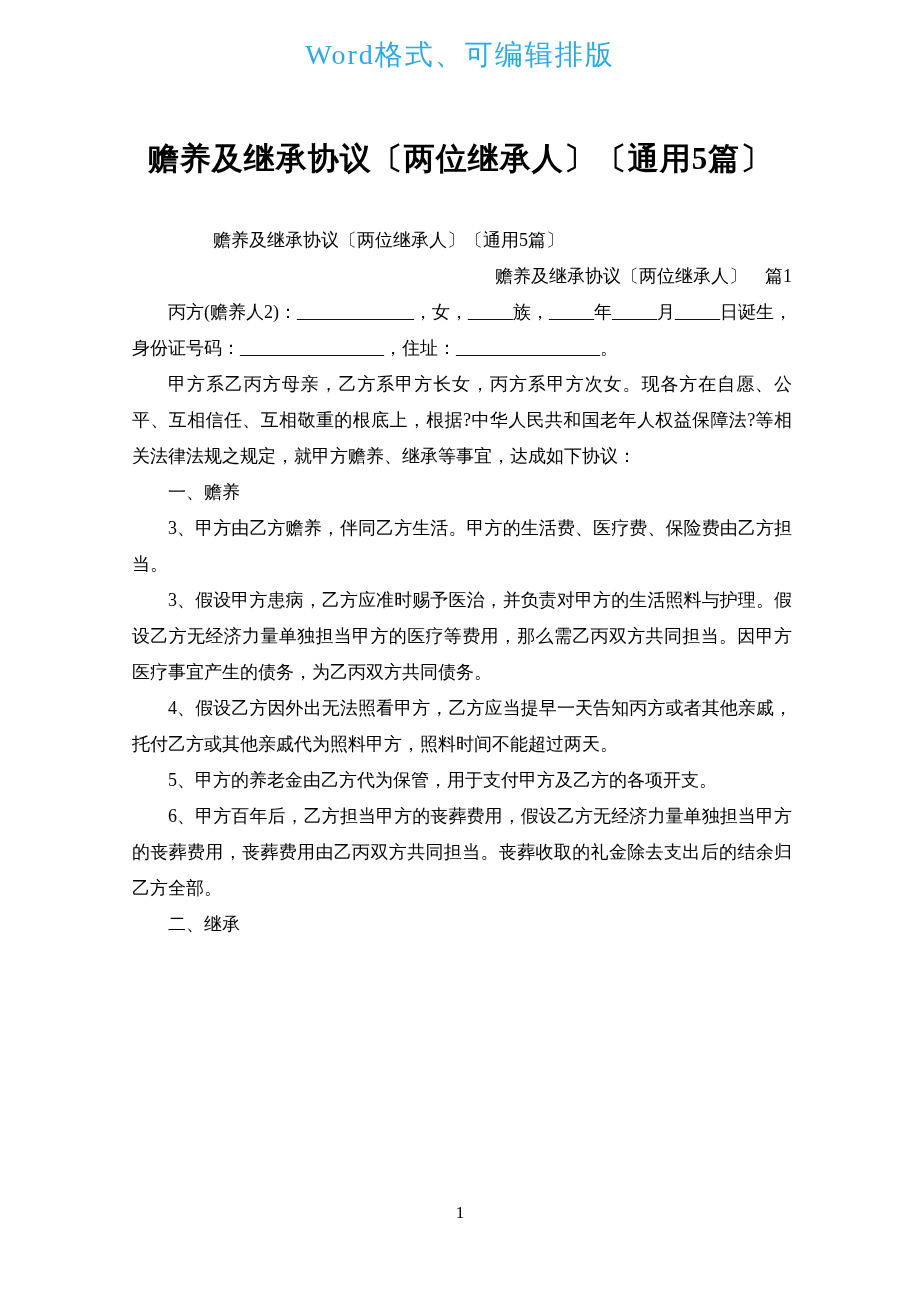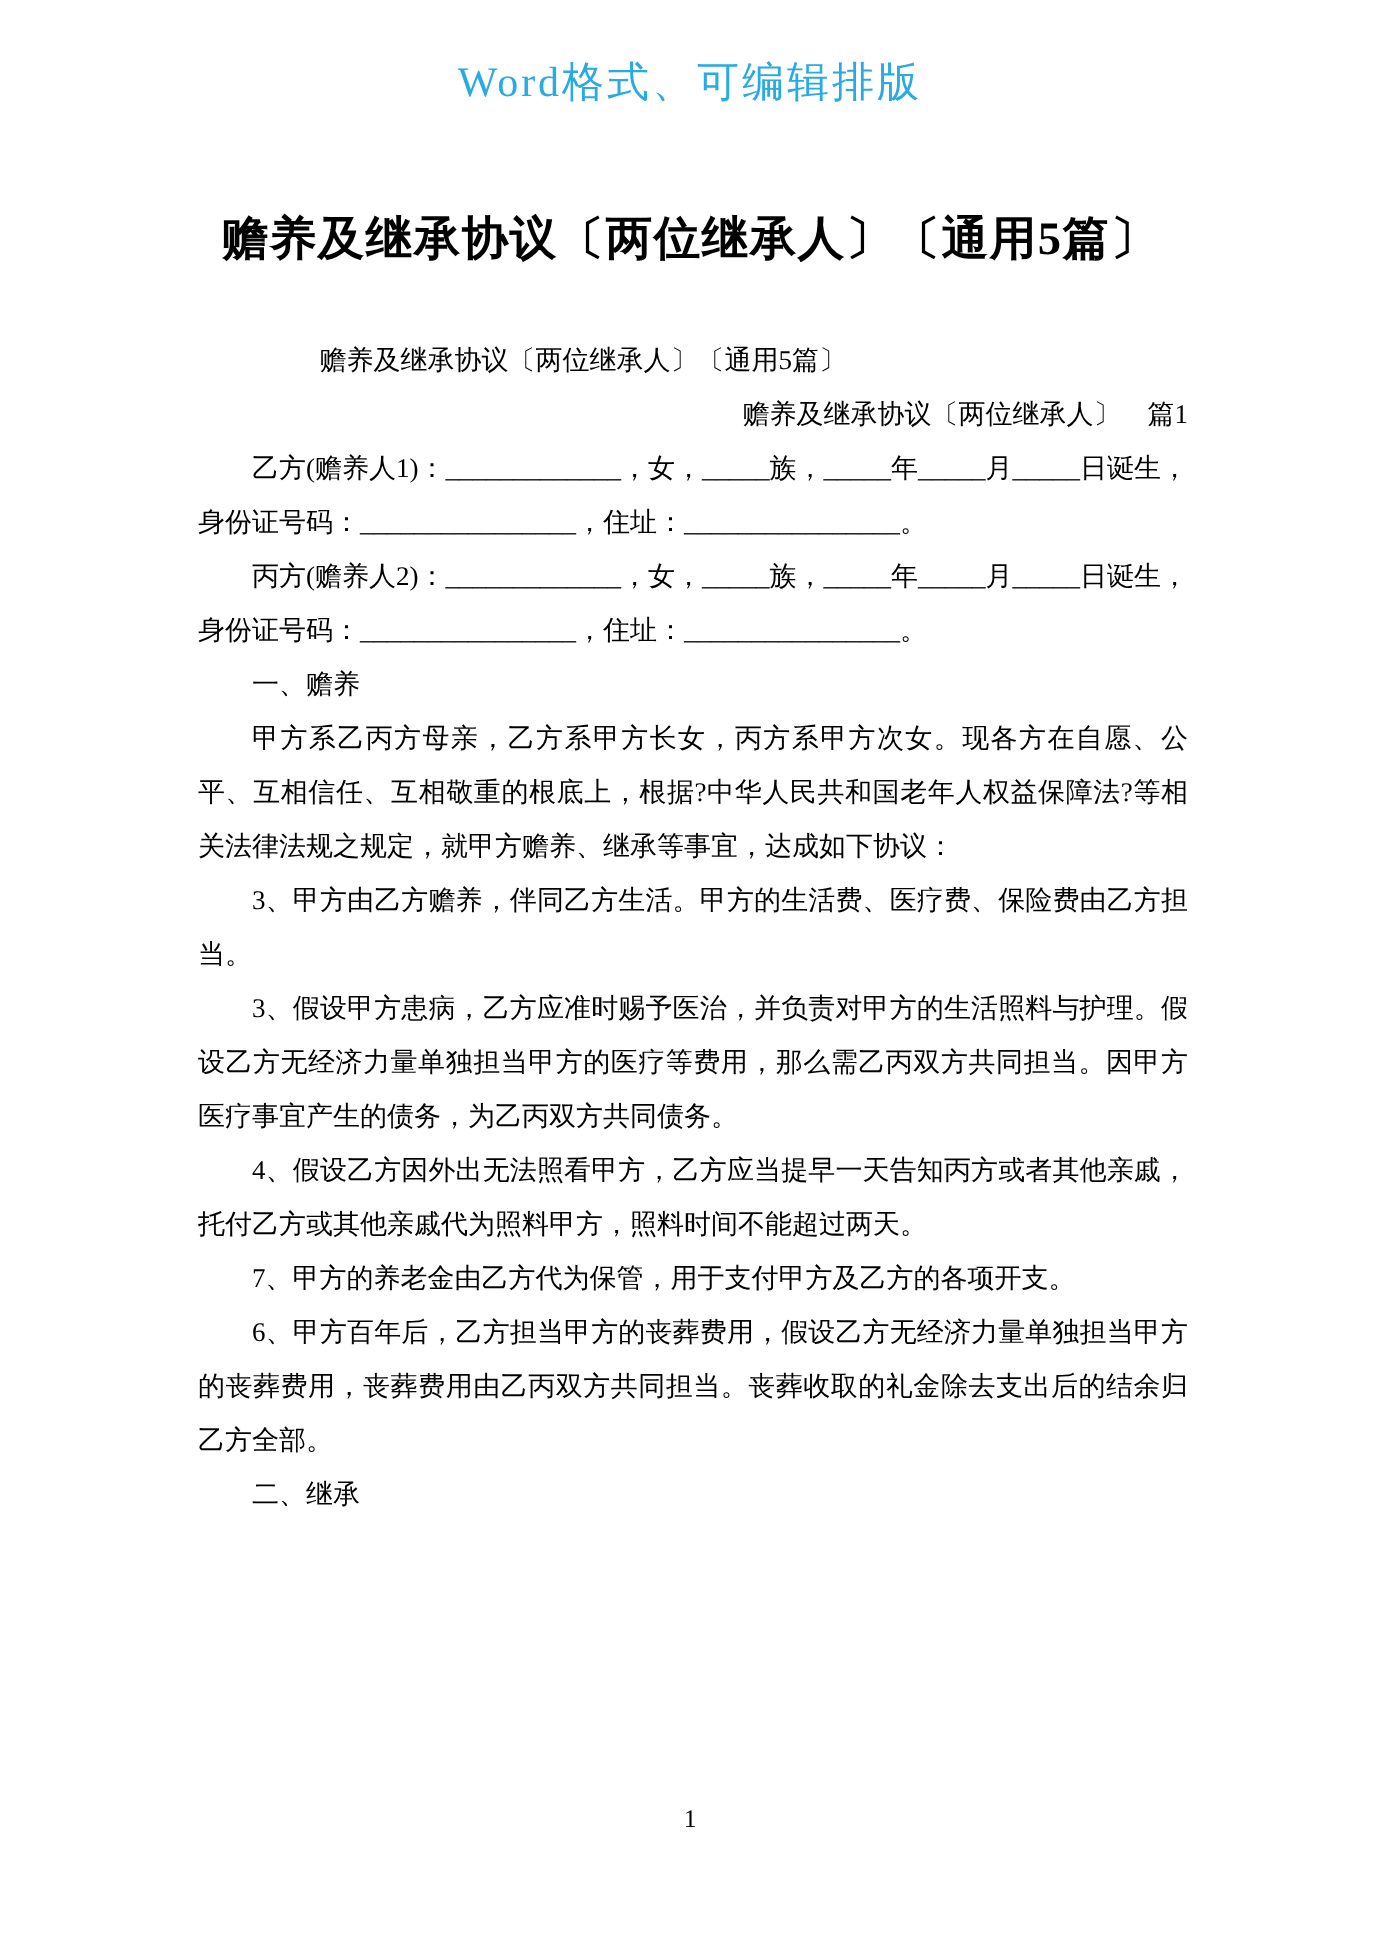--- a/index.html
+++ b/index.html
@@ -81,27 +81,26 @@
 <div class="page">
 
   <div class="doc-header">Word格式、可编辑排版</div>
 
   <h1 class="doc-title">赡养及继承协议〔两位继承人〕〔通用5篇〕</h1>
 
   <div class="content">
     <p class="subtitle">赡养及继承协议〔两位继承人〕〔通用5篇〕</p>
     <p class="section-line">赡养及继承协议〔两位继承人〕　篇1</p>
 
-    <p class="para">乙方(赡养人1)：_____________，女，_____族，_____年_____月_____日诞生，身份证号码：________________，住址：________________。</p>
     <p class="para">丙方(赡养人2)：_____________，女，_____族，_____年_____月_____日诞生，身份证号码：________________，住址：________________。</p>
+    <p class="para">甲方系乙丙方母亲，乙方系甲方长女，丙方系甲方次女。现各方在自愿、公平、互相信任、互相敬重的根底上，根据?中华人民共和国老年人权益保障法?等相关法律法规之规定，就甲方赡养、继承等事宜，达成如下协议：</p>
     <p class="para">一、赡养</p>
-    <p class="para">甲方系乙丙方母亲，乙方系甲方长女，丙方系甲方次女。现各方在自愿、公平、互相信任、互相敬重的根底上，根据?中华人民共和国老年人权益保障法?等相关法律法规之规定，就甲方赡养、继承等事宜，达成如下协议：</p>
     <p class="para">3、甲方由乙方赡养，伴同乙方生活。甲方的生活费、医疗费、保险费由乙方担当。</p>
     <p class="para">3、假设甲方患病，乙方应准时赐予医治，并负责对甲方的生活照料与护理。假设乙方无经济力量单独担当甲方的医疗等费用，那么需乙丙双方共同担当。因甲方医疗事宜产生的债务，为乙丙双方共同债务。</p>
     <p class="para">4、假设乙方因外出无法照看甲方，乙方应当提早一天告知丙方或者其他亲戚，托付乙方或其他亲戚代为照料甲方，照料时间不能超过两天。</p>
-    <p class="para">7、甲方的养老金由乙方代为保管，用于支付甲方及乙方的各项开支。</p>
+    <p class="para">5、甲方的养老金由乙方代为保管，用于支付甲方及乙方的各项开支。</p>
     <p class="para">6、甲方百年后，乙方担当甲方的丧葬费用，假设乙方无经济力量单独担当甲方的丧葬费用，丧葬费用由乙丙双方共同担当。丧葬收取的礼金除去支出后的结余归乙方全部。</p>
     <p class="para">二、继承</p>
   </div>
 
   <div class="page-number">1</div>
 
 </div>
 
 </body></html>

